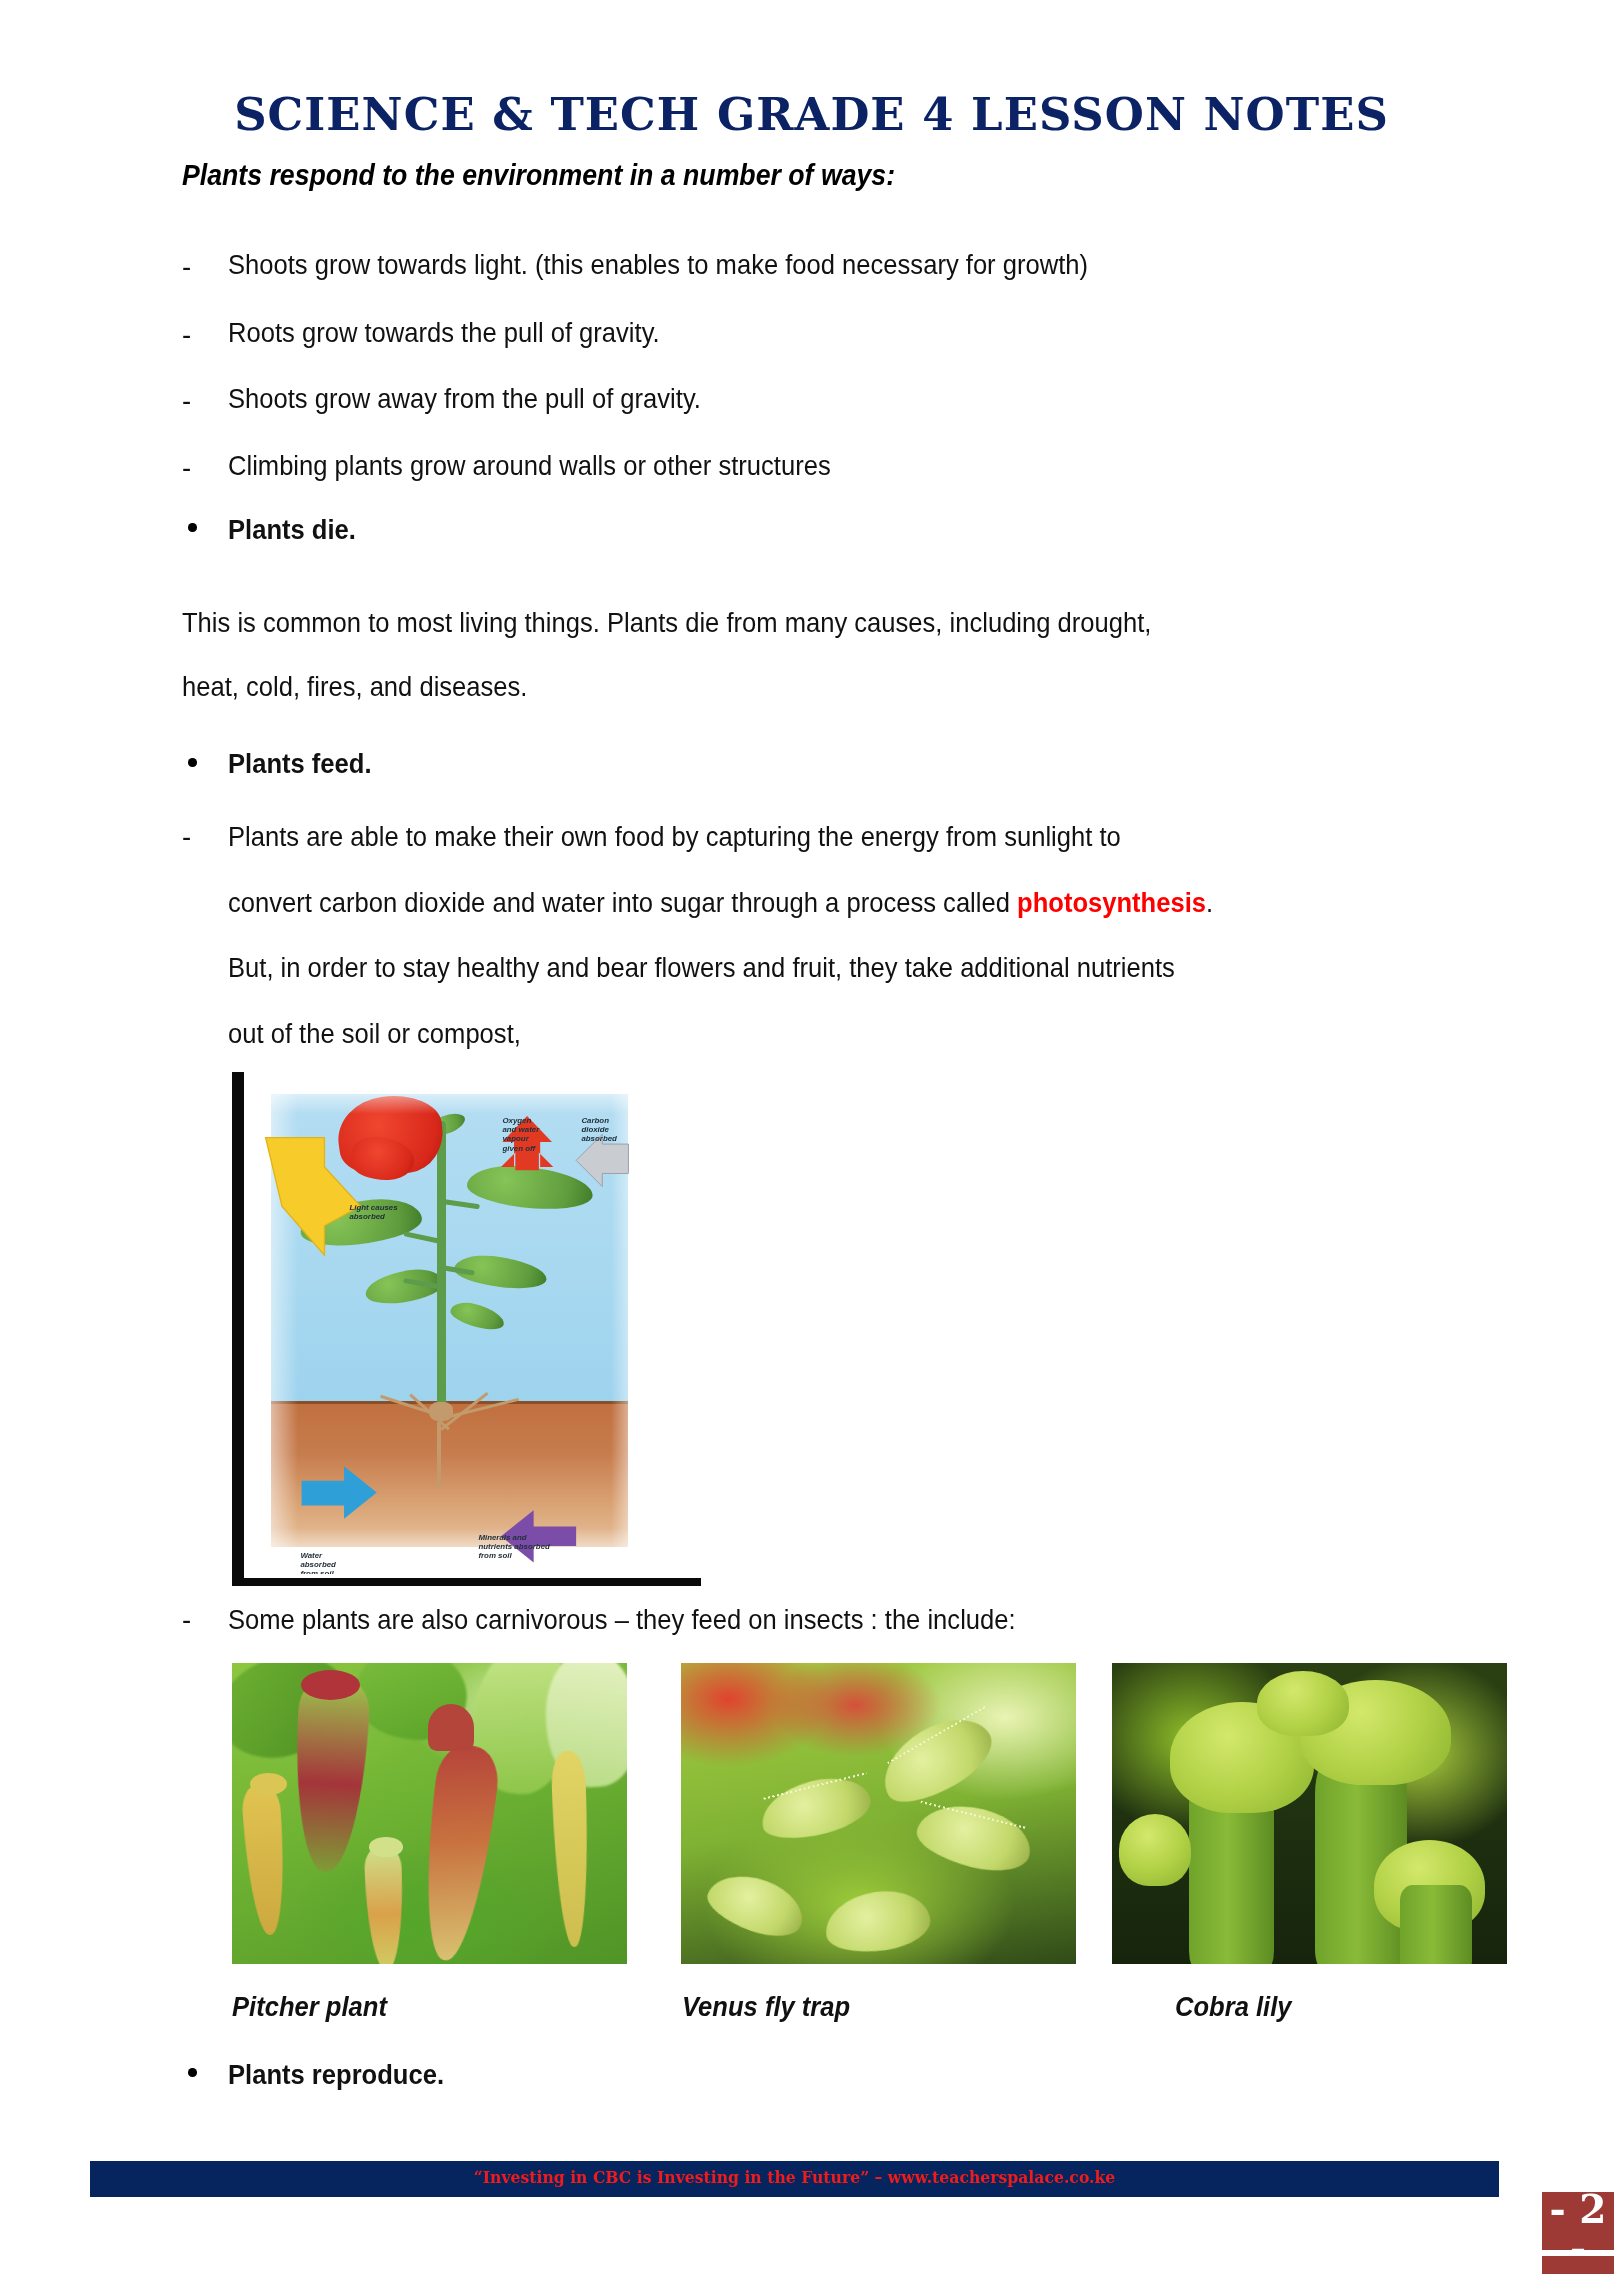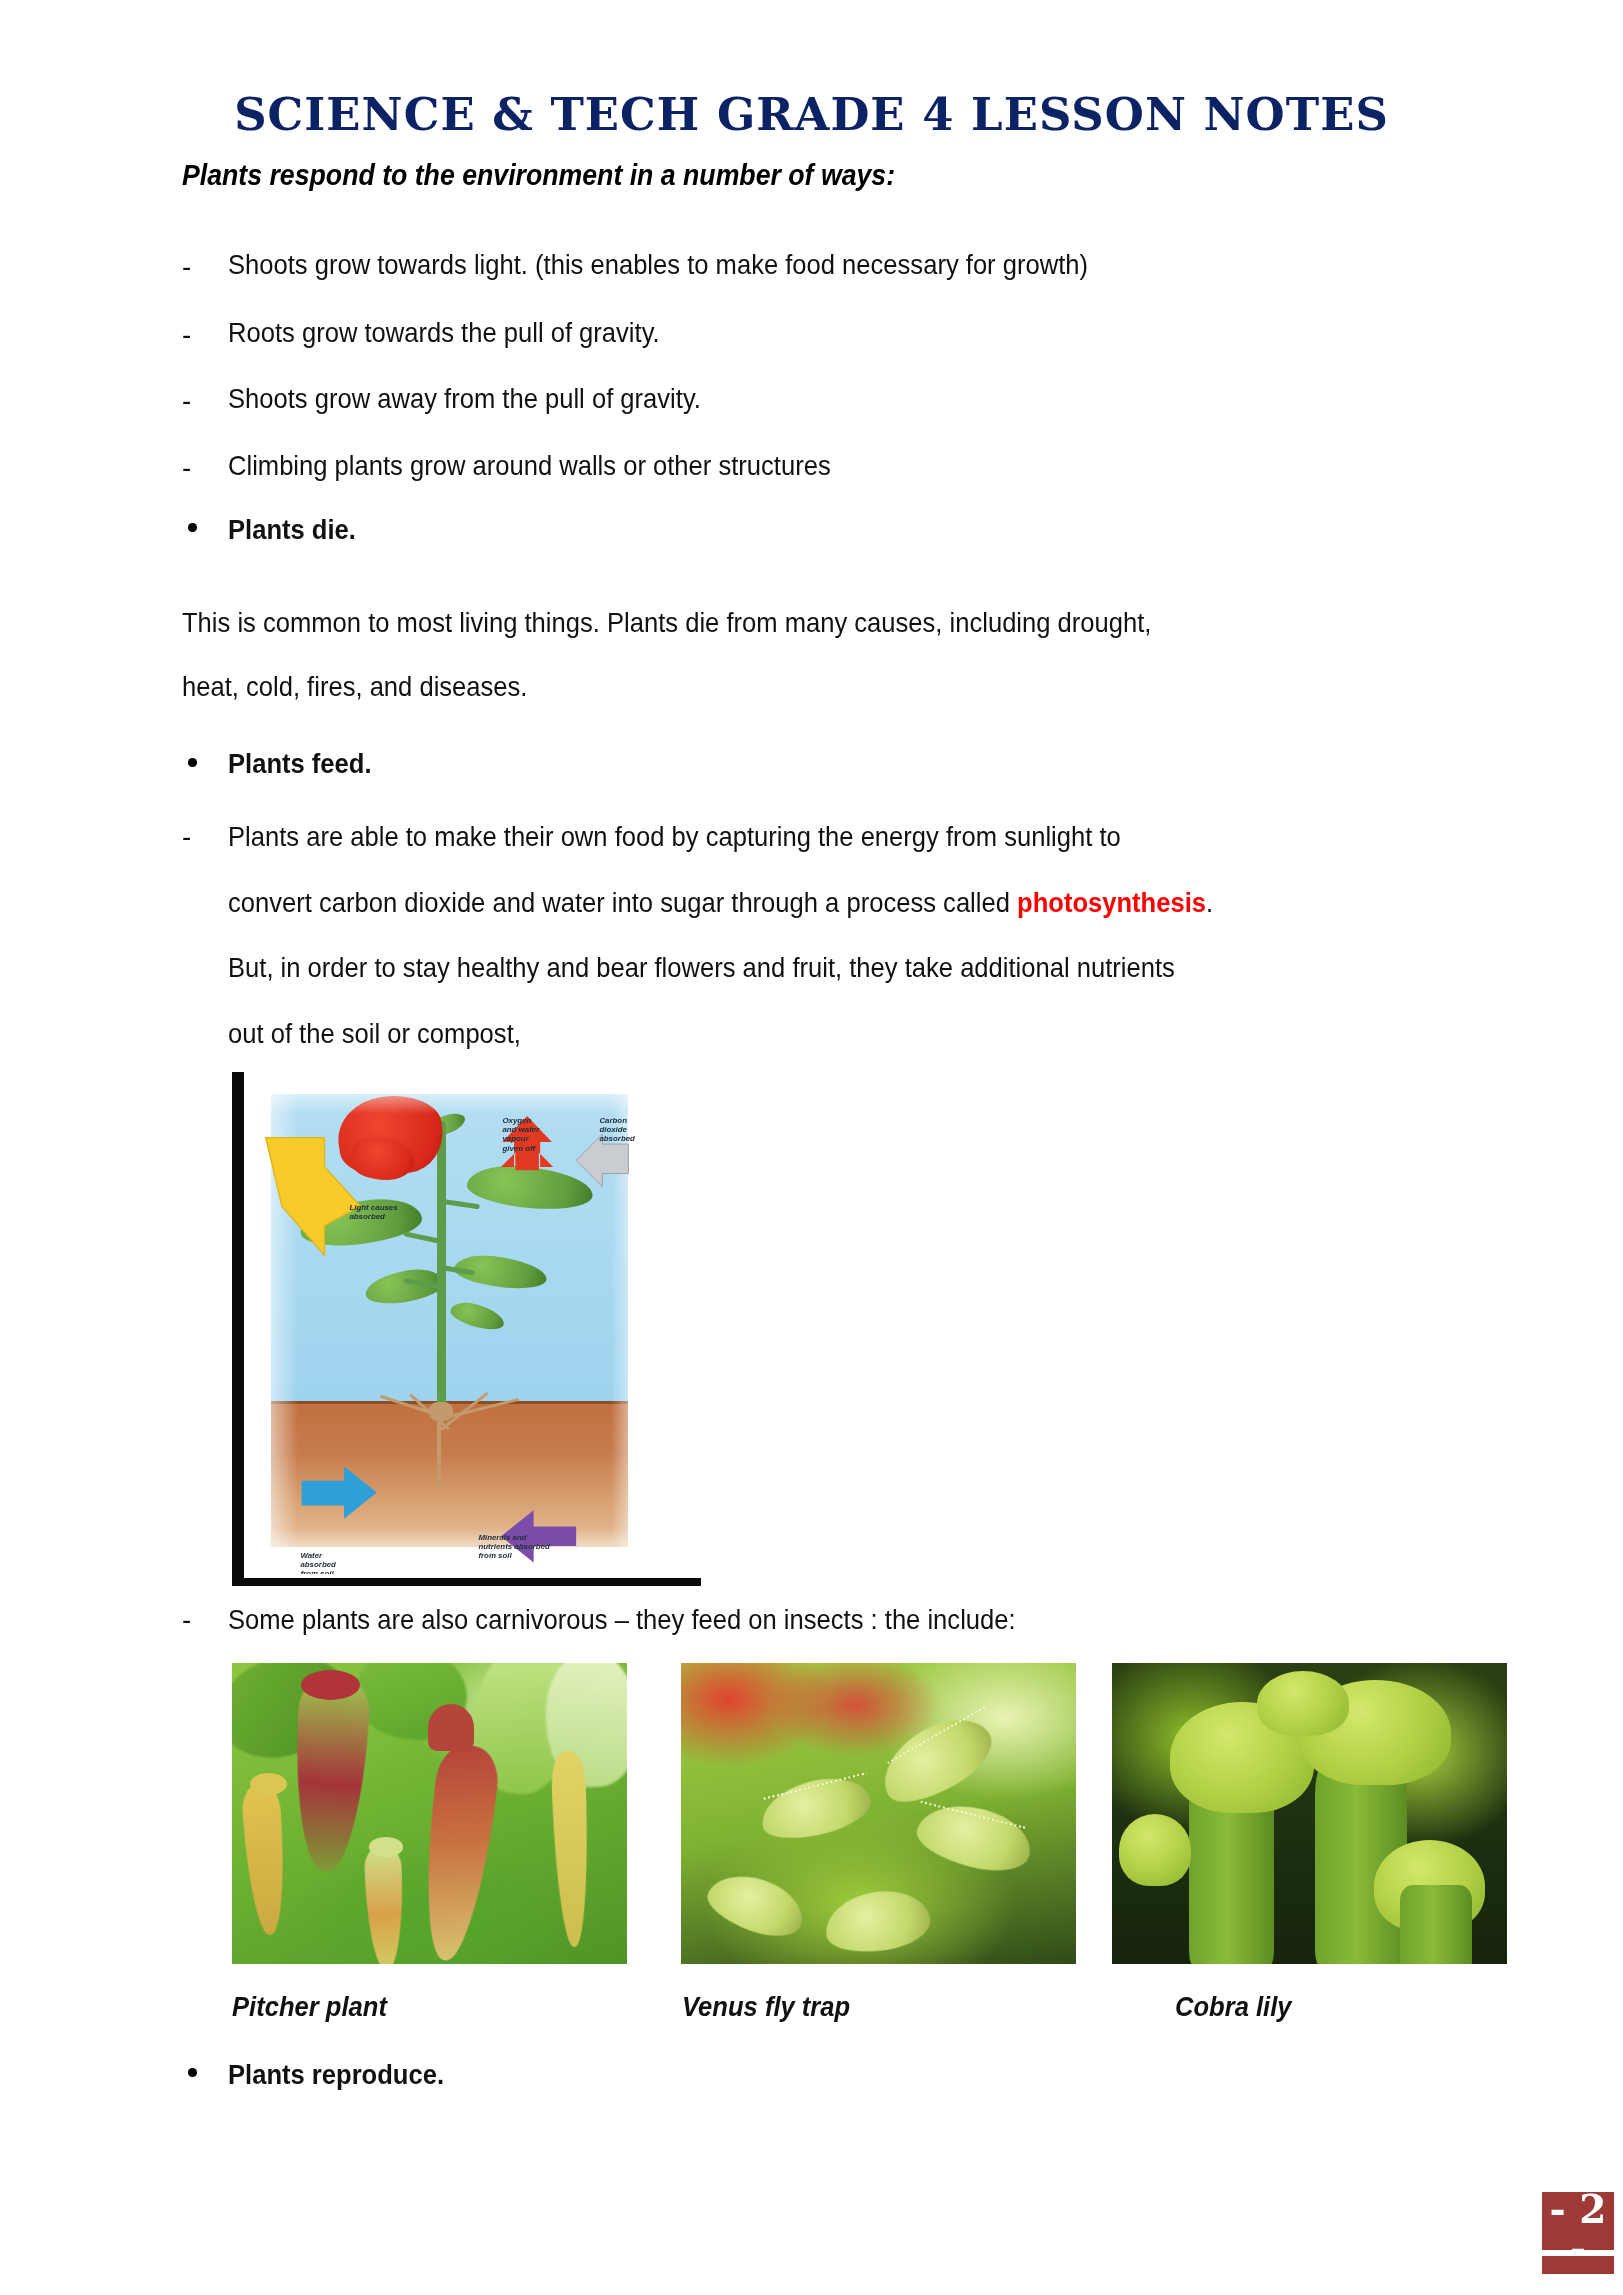--- a/index.html
+++ b/index.html
@@ -422,21 +422,21 @@
         <polygon points="85,620 150,620 150,598 200,638 150,678 150,658 85,658" fill="#2f9fd8"></polygon>
         <polygon points="505,690 440,690 440,665 390,705 440,745 440,720 505,720" fill="#7b4ca8"></polygon>
       </svg>
 
       <div class="ps-label" style="left:103px; top:128px; white-space:pre-line;">Light causes
 absorbed</div>
       <div class="ps-label" style="left:256px; top:41px; white-space:pre-line;">Oxygen
 and water
 vapour
 given off</div>
-      <div class="ps-label" style="left:353px; top:41px; white-space:pre-line;">Carbon
+      <div class="ps-label" style="left:335px; top:41px; white-space:pre-line;">Carbon
 dioxide
 absorbed</div>
       <div class="ps-label" style="left:54px; top:452px; white-space:pre-line;margin-top:24px;">Water
 absorbed
 from soil</div>
       <div class="ps-label" style="left:232px; top:458px; white-space:pre-line;">Minerals and
 nutrients absorbed
 from soil</div>
 
       <div class="ps-sky-fade-l"></div>
@@ -495,19 +495,22 @@
     <div class="cl-tube" style="left:288px; top:222px; width:72px; height:85px;"></div>
   </div>
 
   <div class="plant-caption" style="left:232px; top:1991px;">Pitcher plant</div>
   <div class="plant-caption" style="left:682px; top:1991px;">Venus fly trap</div>
   <div class="plant-caption" style="left:1175px; top:1991px;">Cobra lily</div>
 
   <div class="bullet-dot" style="left:188px; top:2068px;"></div>
   <div class="bullet-label" style="left:228px; top:2059px;">Plants reproduce.</div>
 
+  <div class="footer-band">
+    <div class="footer-text">“Investing in CBC is Investing in the Future” – www.teacherspalace.co.ke</div>
+  </div>
   <div class="page-number-box">
     <div class="page-number-text">- 2 -</div>
     <div class="page-number-underline"></div>
   </div>
 
 </div>
 
 
 </body></html>

